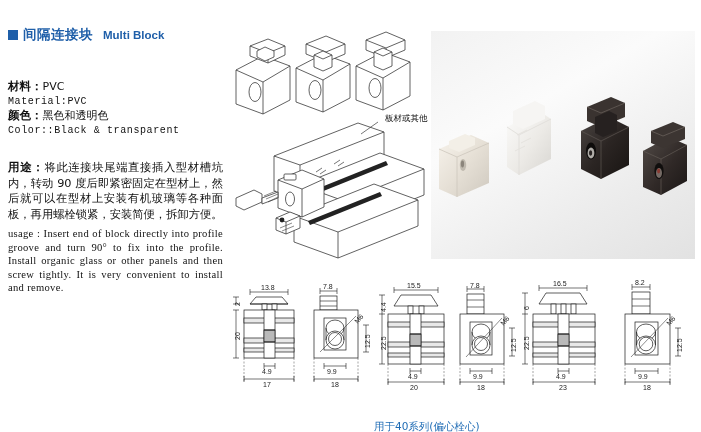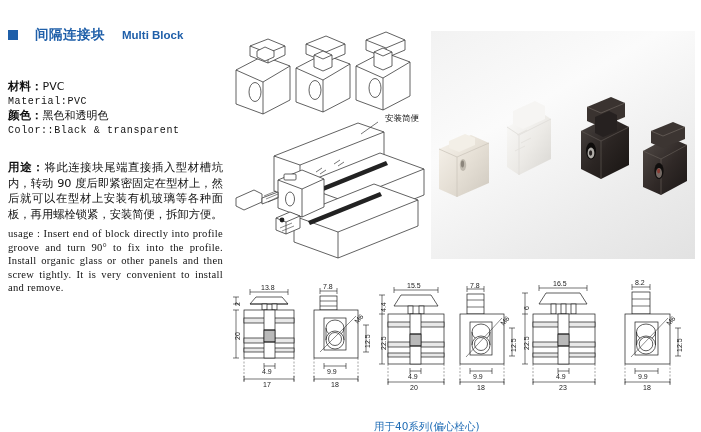--- a/index.html
+++ b/index.html
@@ -3,24 +3,24 @@
 <meta charset="utf-8">
 <style>
   html,body{margin:0;padding:0;}
   body{
     width:701px;height:432px;overflow:hidden;background:#ffffff;
     font-family:"Liberation Serif",serif;position:relative;
   }
   .page{position:absolute;inset:0;}
 
   
-  .header{position:absolute;left:8px;top:26px;display:flex;align-items:center;gap:17px;}
+  .header{position:absolute;left:8px;top:26px;display:flex;align-items:center;gap:5px;}
   .hdr-bullet{width:10px;height:10px;background:#1f5fa9;display:block;}
   .hdr-cn{font-family:"DejaVu Sans",sans-serif;font-weight:bold;font-size:13.5px;color:#1f5fa9;letter-spacing:.5px;}
-  .hdr-en{font-family:"Liberation Sans",sans-serif;font-weight:bold;font-size:11.5px;color:#1f5fa9;}
+  .hdr-en{font-family:"Liberation Sans",sans-serif;font-weight:bold;font-size:11.5px;color:#1f5fa9;margin-left:5px;}
 
   
   .spec{position:absolute;left:8px;width:215px;}
   .spec-mat{top:76px;}
   .spec-col{top:105px;}
   .spec-use{top:160px;}
   .lbl-cn{font-family:"DejaVu Sans",sans-serif;font-weight:bold;font-size:11.5px;color:#111;}
   .val-cn{font-family:"DejaVu Sans",sans-serif;font-size:11px;color:#111;}
   .line-en{font-family:Liberation Mono, monospace;font-size:10px;color:#111;letter-spacing:.6px;margin-top:2px;}
   .para-cn{font-family:"DejaVu Sans",sans-serif;font-size:11.3px;color:#111;line-height:15.5px;text-align:justify;}
@@ -154,21 +154,21 @@
         <path d="M36 174 L48 169 M38 177 L50 172 M40 180 L50 175" fill="none" stroke-width="0.6"></path>
 
         <path d="M48 196 L62 190 L72 194 L72 206 L58 212 L48 208 Z" fill="#ffffff"></path>
         <path d="M48 196 L58 200 L72 194" fill="none"></path>
         <path d="M58 200 L58 212" fill="none"></path>
         <path d="M52 206 L64 201 M54 209 L66 204" fill="none" stroke-width="0.6"></path>
         <circle cx="54" cy="198" r="2.4" fill="#222222" stroke="none"></circle>
       </g>
     </svg>
 
-    <span class="cad-note" style="left:157px;top:91px;">安装简便</span>
+    <span class="cad-note" style="left:157px;top:91px;">板材或其他</span>
   </div>
 
   <div class="photo">
     <svg width="264" height="228" viewBox="0 0 264 228">
       <defs>
         <linearGradient id="clr1" x1="0" y1="0" x2="1" y2="1">
           <stop offset="0" stop-color="#f7f3ec"></stop>
             <stop offset="0.5" stop-color="#e6e0d6"></stop>
             <stop offset="1" stop-color="#cfc9bf"></stop>
         </linearGradient>

